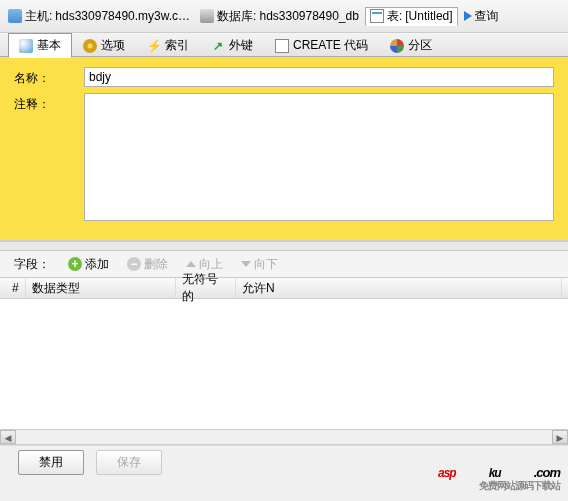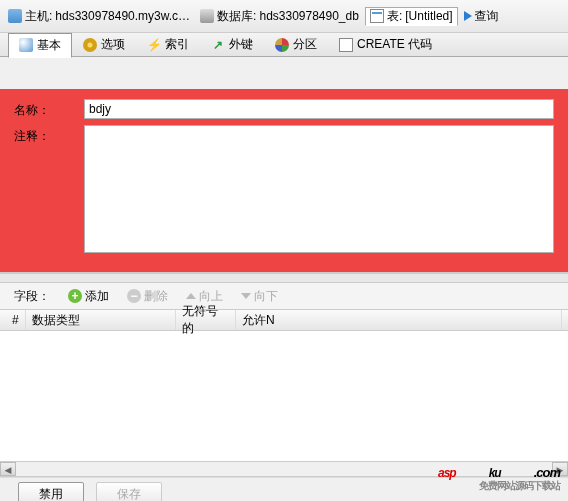--- a/index.html
+++ b/index.html
@@ -8,32 +8,32 @@
 .breadcrumb { height: 20px; background: linear-gradient(#f8f8f8, #e8e8e8); border-bottom: 1px solid #ccc; display: flex; align-items: center; padding: 16px 4px; gap: 2px; }
 .breadcrumb-item { display: flex; align-items: center; gap: 3px; padding: 0 4px; white-space: nowrap; }
 .breadcrumb-item.active { background: #fff; border: 1px solid #aaa; border-bottom: 1px solid #fff; }
 .breadcrumb .icon { width: 14px; height: 14px; display: inline-block; }
 .db-icon { background: linear-gradient(#7fb8e8, #4a8fd0); border-radius: 2px; }
 .db2-icon { background: linear-gradient(#ddd, #999); border-radius: 2px; }
 .tbl-icon { background: #fff; border: 1px solid #888; position: relative; }
 .tbl-icon::before { content: ''; position: absolute; top: 2px; left: 1px; right: 1px; height: 2px; background: #5b9bd5; }
 .play-icon { width: 0; height: 0; border-left: 8px solid #2a7fd4; border-top: 5px solid transparent; border-bottom: 5px solid transparent; }
 
-.tabs { height: 24px; background: linear-gradient(#f4f4f4, #e4e4e4); border-bottom: 1px solid #aaa; display: flex; align-items: center; padding: 0 8px; gap: 0; }
+.tabs { height: 24px; background: linear-gradient(#f4f4f4, #e4e4e4); border-bottom: 1px solid #aaa; display: flex; align-items: flex-start; padding: 0 8px; gap: 0; }
 .tab { display: flex; align-items: center; gap: 4px; padding: 3px 10px; border: 1px solid transparent; cursor: pointer; }
 .tab.active { background: #fff; border: 1px solid #999; border-bottom: 1px solid #fff; margin-bottom: -1px; }
 .tab .ticon { width: 14px; height: 14px; display: inline-block; }
 .i-basic { background: radial-gradient(circle at 30% 30%, #fff, #5b9bd5); border-radius: 2px; }
 .i-option { background: radial-gradient(circle at 50% 50%, #ffd966 2px, #d4a017 3px); border-radius: 50%; }
 .i-index { color: #e6b800; font-weight: bold; text-align: center; line-height: 14px; }
 .i-fk { color: #2a9d3e; font-weight: bold; text-align: center; line-height: 14px; }
 .i-part { background: conic-gradient(#d04040 0 90deg, #40a040 90deg 180deg, #4060d0 180deg 270deg, #d0a040 270deg); border-radius: 50%; }
 .i-create { background: #fff; border: 1px solid #888; }
 
-.form-area { background: #ef4444; padding: 10px 14px; border-bottom: 1px solid #ccc; margin-top: 32px; }
+.form-area { background: #fde047; padding: 10px 14px; border-bottom: 1px solid #ccc; }
 .form-row { display: flex; align-items: flex-start; margin-bottom: 6px; }
 .form-label { width: 70px; padding-top: 3px; }
 .form-input { flex: 1; }
 .form-input input, .form-input textarea { width: 100%; border: 1px solid #b0b0b0; padding: 2px 4px; font-family: inherit; font-size: 12px; background: #fff; }
 .form-input textarea { height: 128px; resize: none; }
 
 .divider { height: 10px; background: #e8e8e8; border-top: 1px solid #ccc; border-bottom: 1px solid #ccc; }
 
 .fields-toolbar { height: 26px; background: #f4f4f4; display: flex; align-items: center; padding: 0 14px; gap: 18px; }
 .tool-btn { display: flex; align-items: center; gap: 3px; cursor: pointer; }
@@ -104,26 +104,26 @@
     </div>
   <div class="tab">
       <span class="ticon i-index">⚡</span>
       <span>索引</span>
     </div>
   <div class="tab">
       <span class="ticon i-fk">↗</span>
       <span>外键</span>
     </div>
   <div class="tab">
+      <span class="ticon i-create"></span>
+      <span>CREATE 代码</span>
+    </div>
+  <div class="tab">
       <span class="ticon i-part"></span>
       <span>分区</span>
-    </div>
-  <div class="tab">
-      <span class="ticon i-create"></span>
-      <span>CREATE 代码</span>
     </div>
 </div>
 
 <div class="form-area">
   <div class="form-row">
     <div class="form-label">名称：</div>
     <div class="form-input"><input type="text" value="bdjy" style=""></div>
   </div>
   <div class="form-row">
     <div class="form-label">注释：</div>

